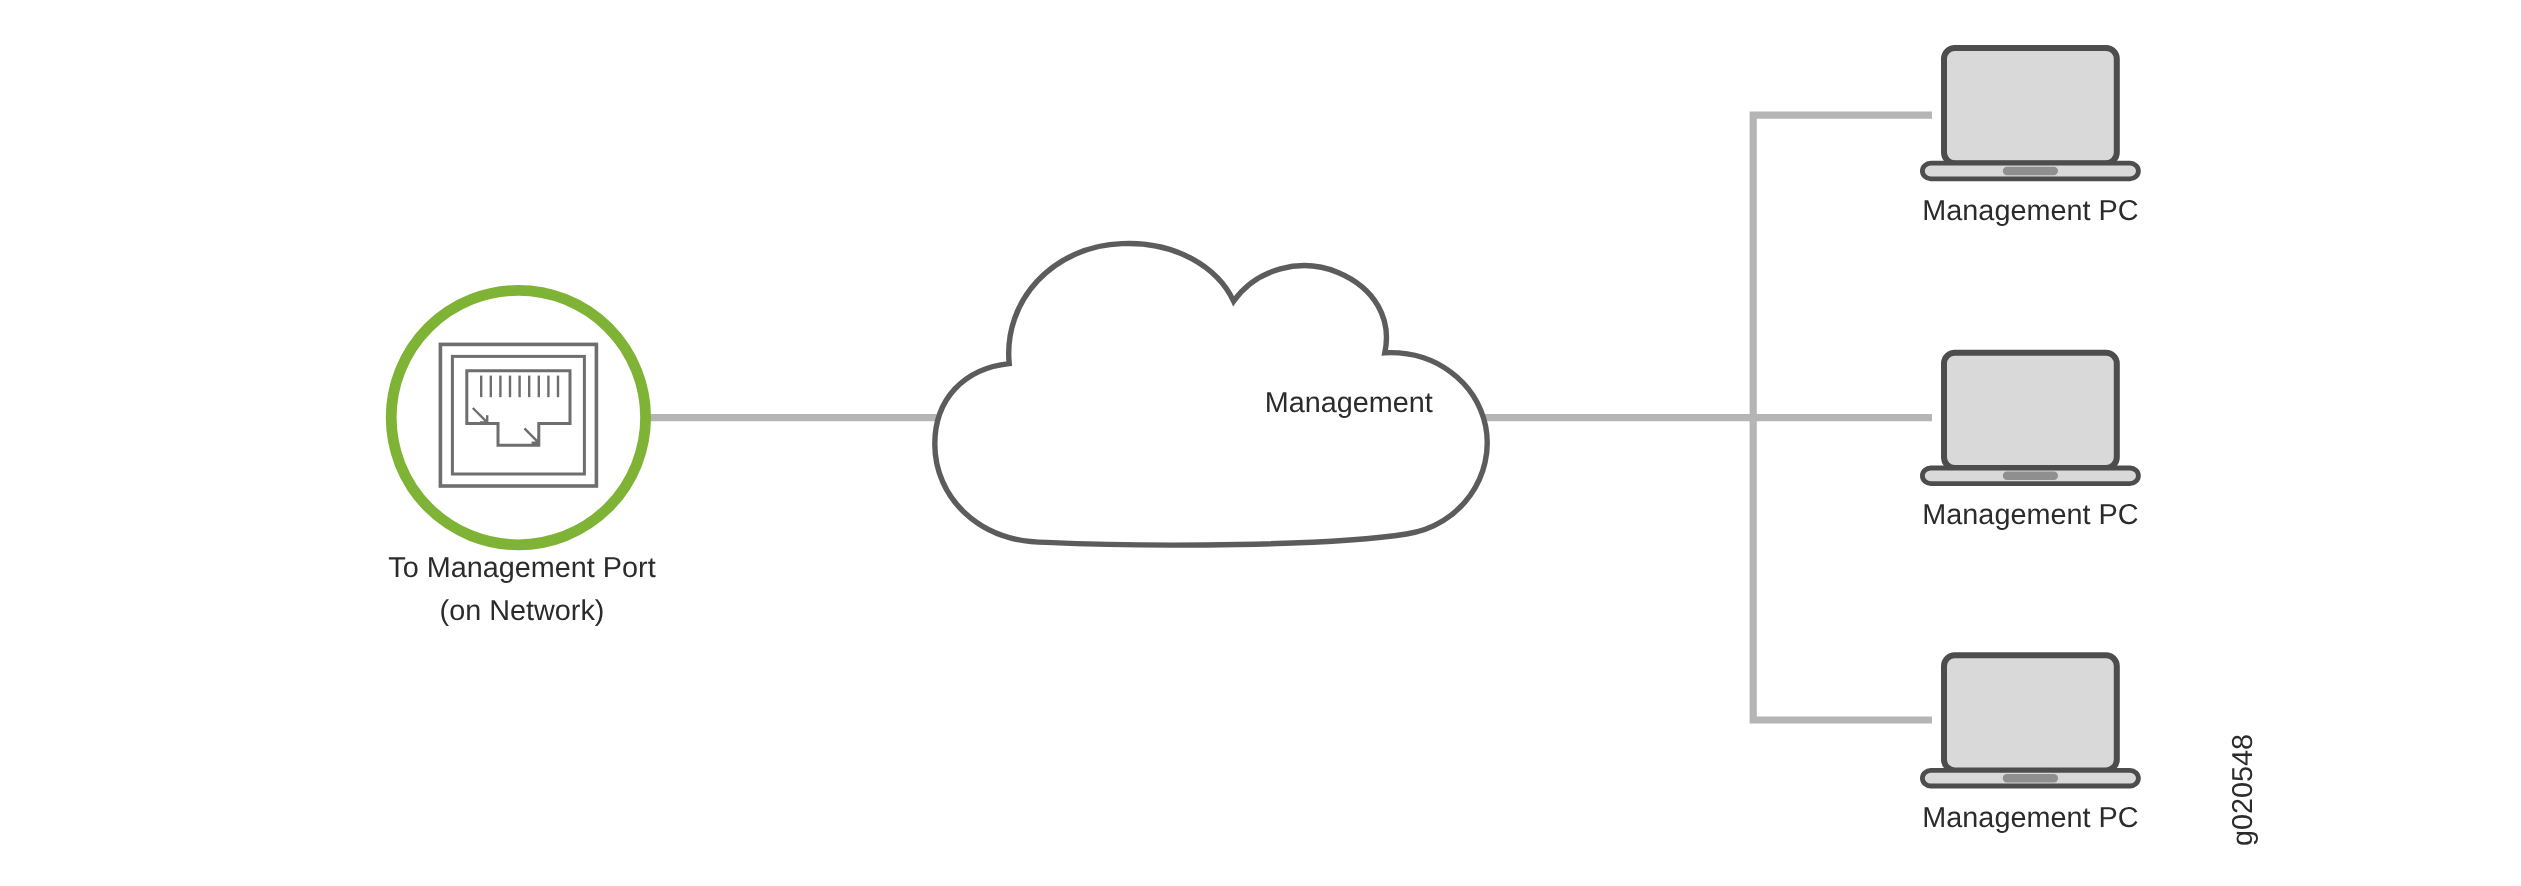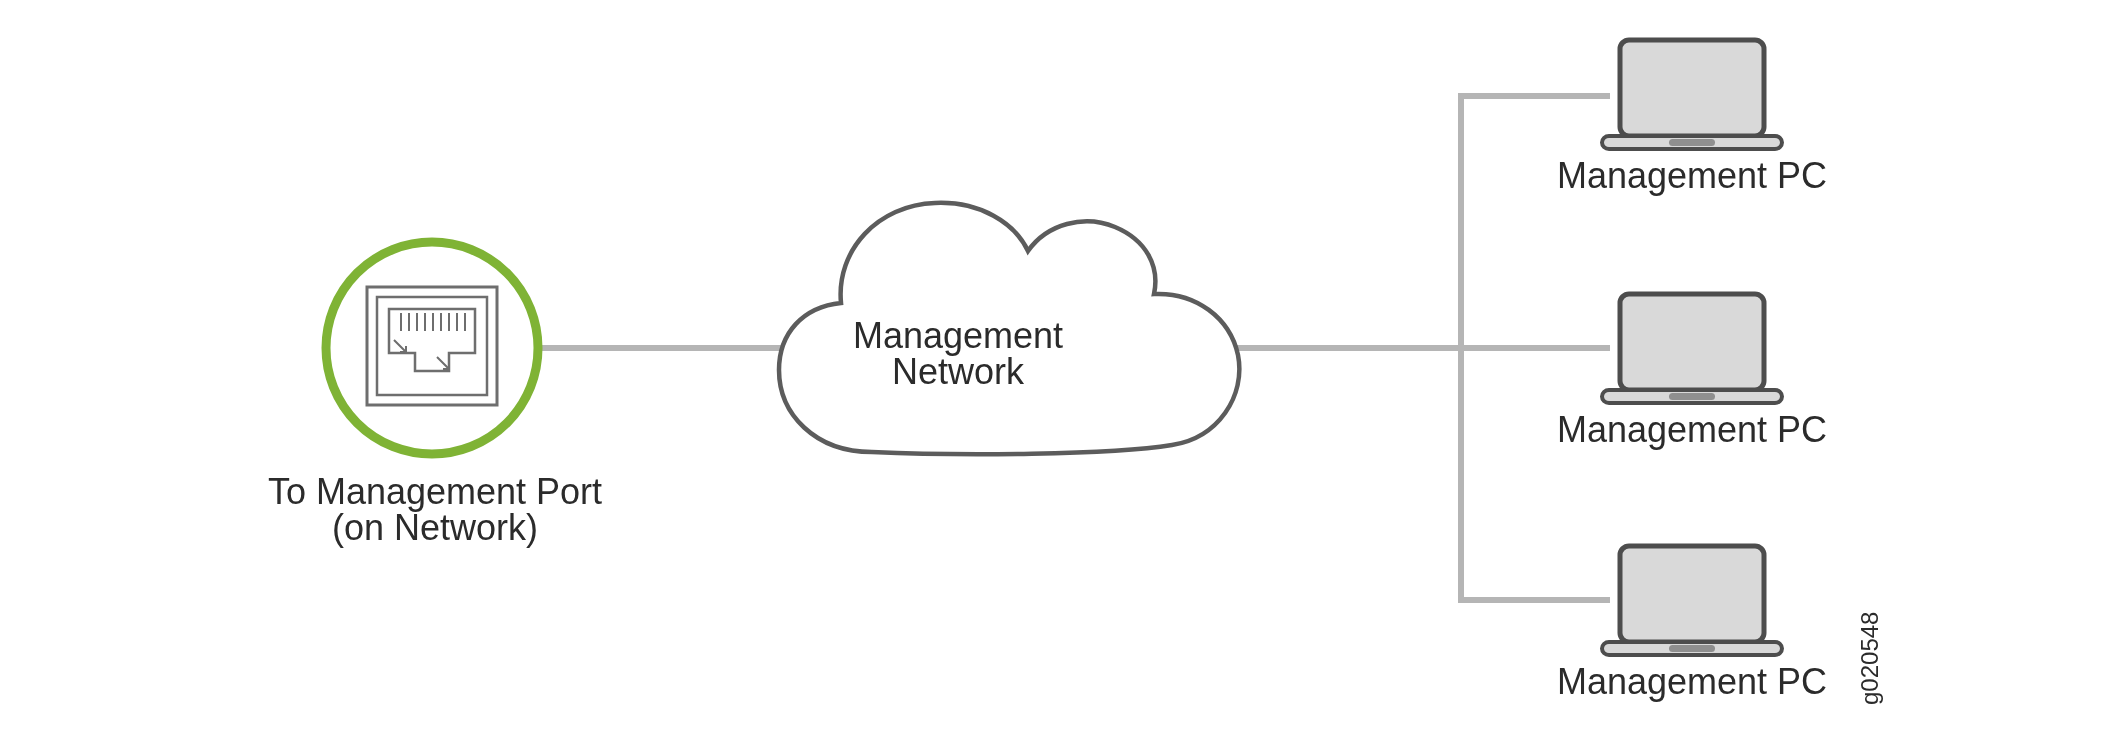--- a/index.html
+++ b/index.html
@@ -23,21 +23,21 @@
   .jack-outline{ fill: #ffffff; stroke: var(--port-outline, #6e6e6e); stroke-width: 2.5; }
   .jack-pins line { stroke: var(--port-outline, #6e6e6e); stroke-width: 2; }
   .jack-arrows { fill: none; stroke: var(--port-outline, #6e6e6e); stroke-width: 2; }
   .laptop-screen { fill: var(--device-fill, #d9d9d9); stroke: var(--device-outline, #4d4d4d); stroke-width: 5; }
   .laptop-base   { fill: var(--device-fill, #d9d9d9); stroke: var(--device-outline, #4d4d4d); stroke-width: 4; }
   .laptop-notch  { fill: var(--device-notch, #8f8f8f); }
 
   .label {
     position: absolute;
     text-align: center;
-    font-size: 36px;
+    font-size: 24px;
     line-height: 36px;
     color: var(--text, #2b2b2b);
   }
   .figure-id {
     position: absolute;
     left: 1856px;
     top: 705px;
     transform: rotate(-90deg);
     transform-origin: left top;
     font-size: 24px;
@@ -91,28 +91,27 @@
       </g>
       <path class="jack-arrows" d="M 394,340 L 406,352 M 406,346 L 406,352 L 400,352
                M 437,357 L 449,369 M 449,363 L 449,369 L 443,369"></path>
     </g>
 
     <use href="#laptop" x="1692" y="40"></use>
     <use href="#laptop" x="1692" y="294"></use>
     <use href="#laptop" x="1692" y="546"></use>
   </svg>
 
-  <div class="label" style="left:235px; top:456px; width:400px;margin-top:18px;">
+  <div class="label" style="left:235px; top:456px; width:400px;">
     <div>To Management Port</div>
     <div>(on Network)</div>
   </div>
 
-  <div class="label" style="left:808px; top:318px; width:300px;">
+  <div class="label" style="left:894px; top:318px; width:300px;text-align:right;">
     <div>Management</div>
-    <div>Network</div>
   </div>
 
   <div class="label" style="left:1532px; top:158px; width:320px;">Management PC</div>
 
   <div class="label" style="left:1532px; top:412px; width:320px;">Management PC</div>
 
   <div class="label" style="left:1532px; top:664px; width:320px;">Management PC</div>
 
   <div class="figure-id">g020548</div>
 

